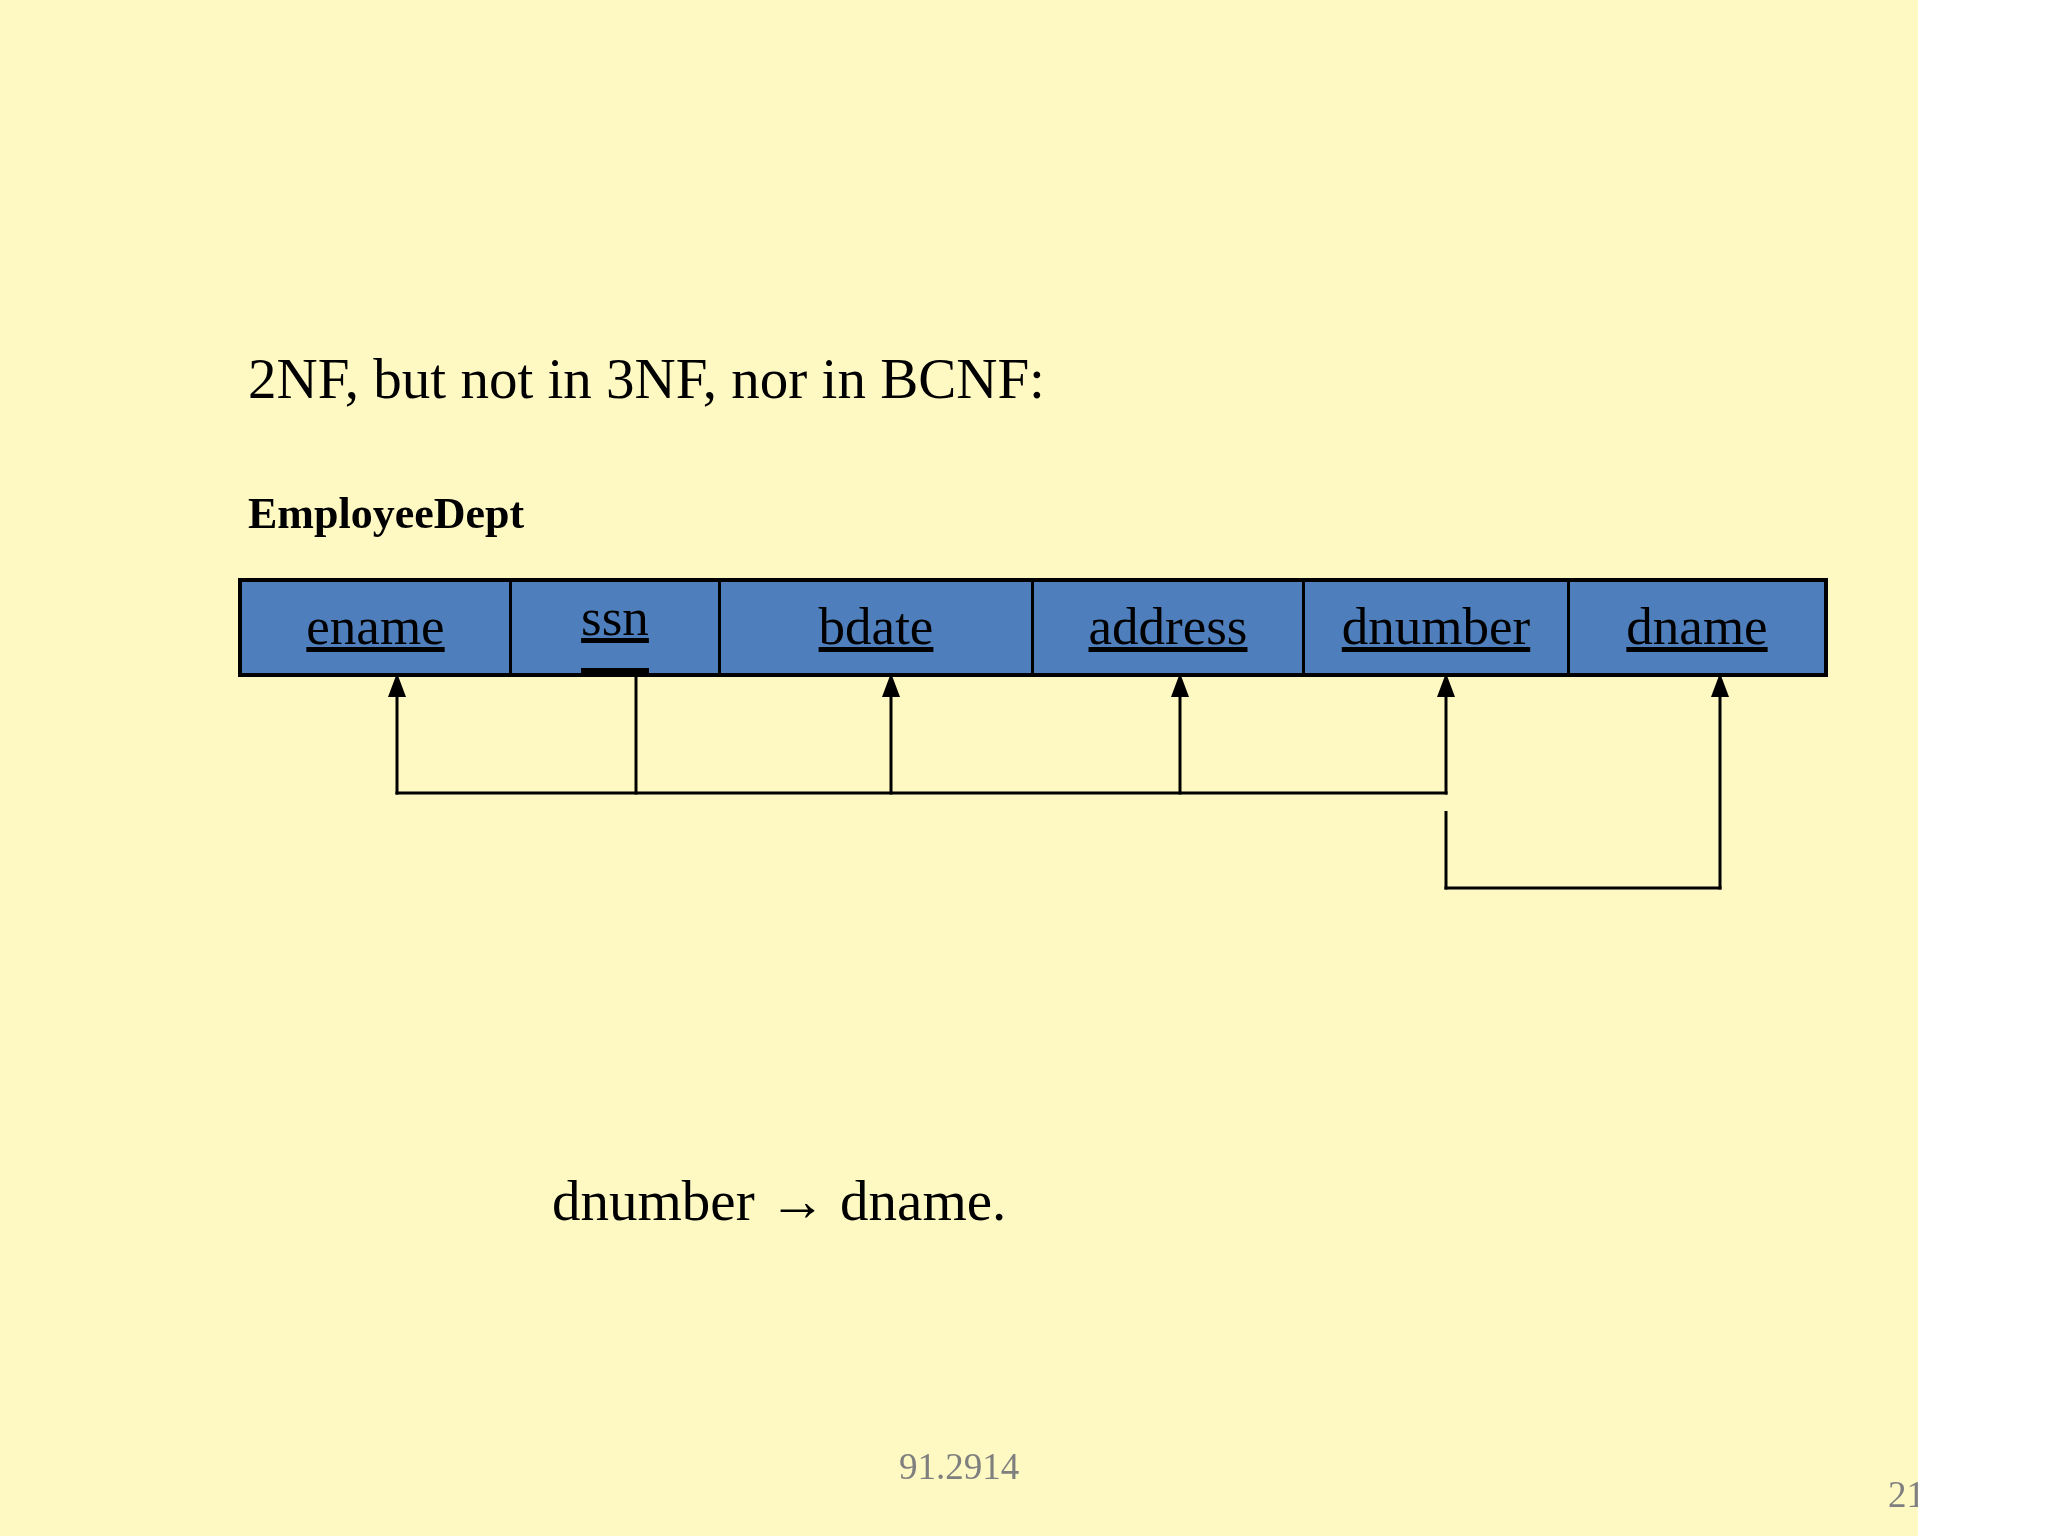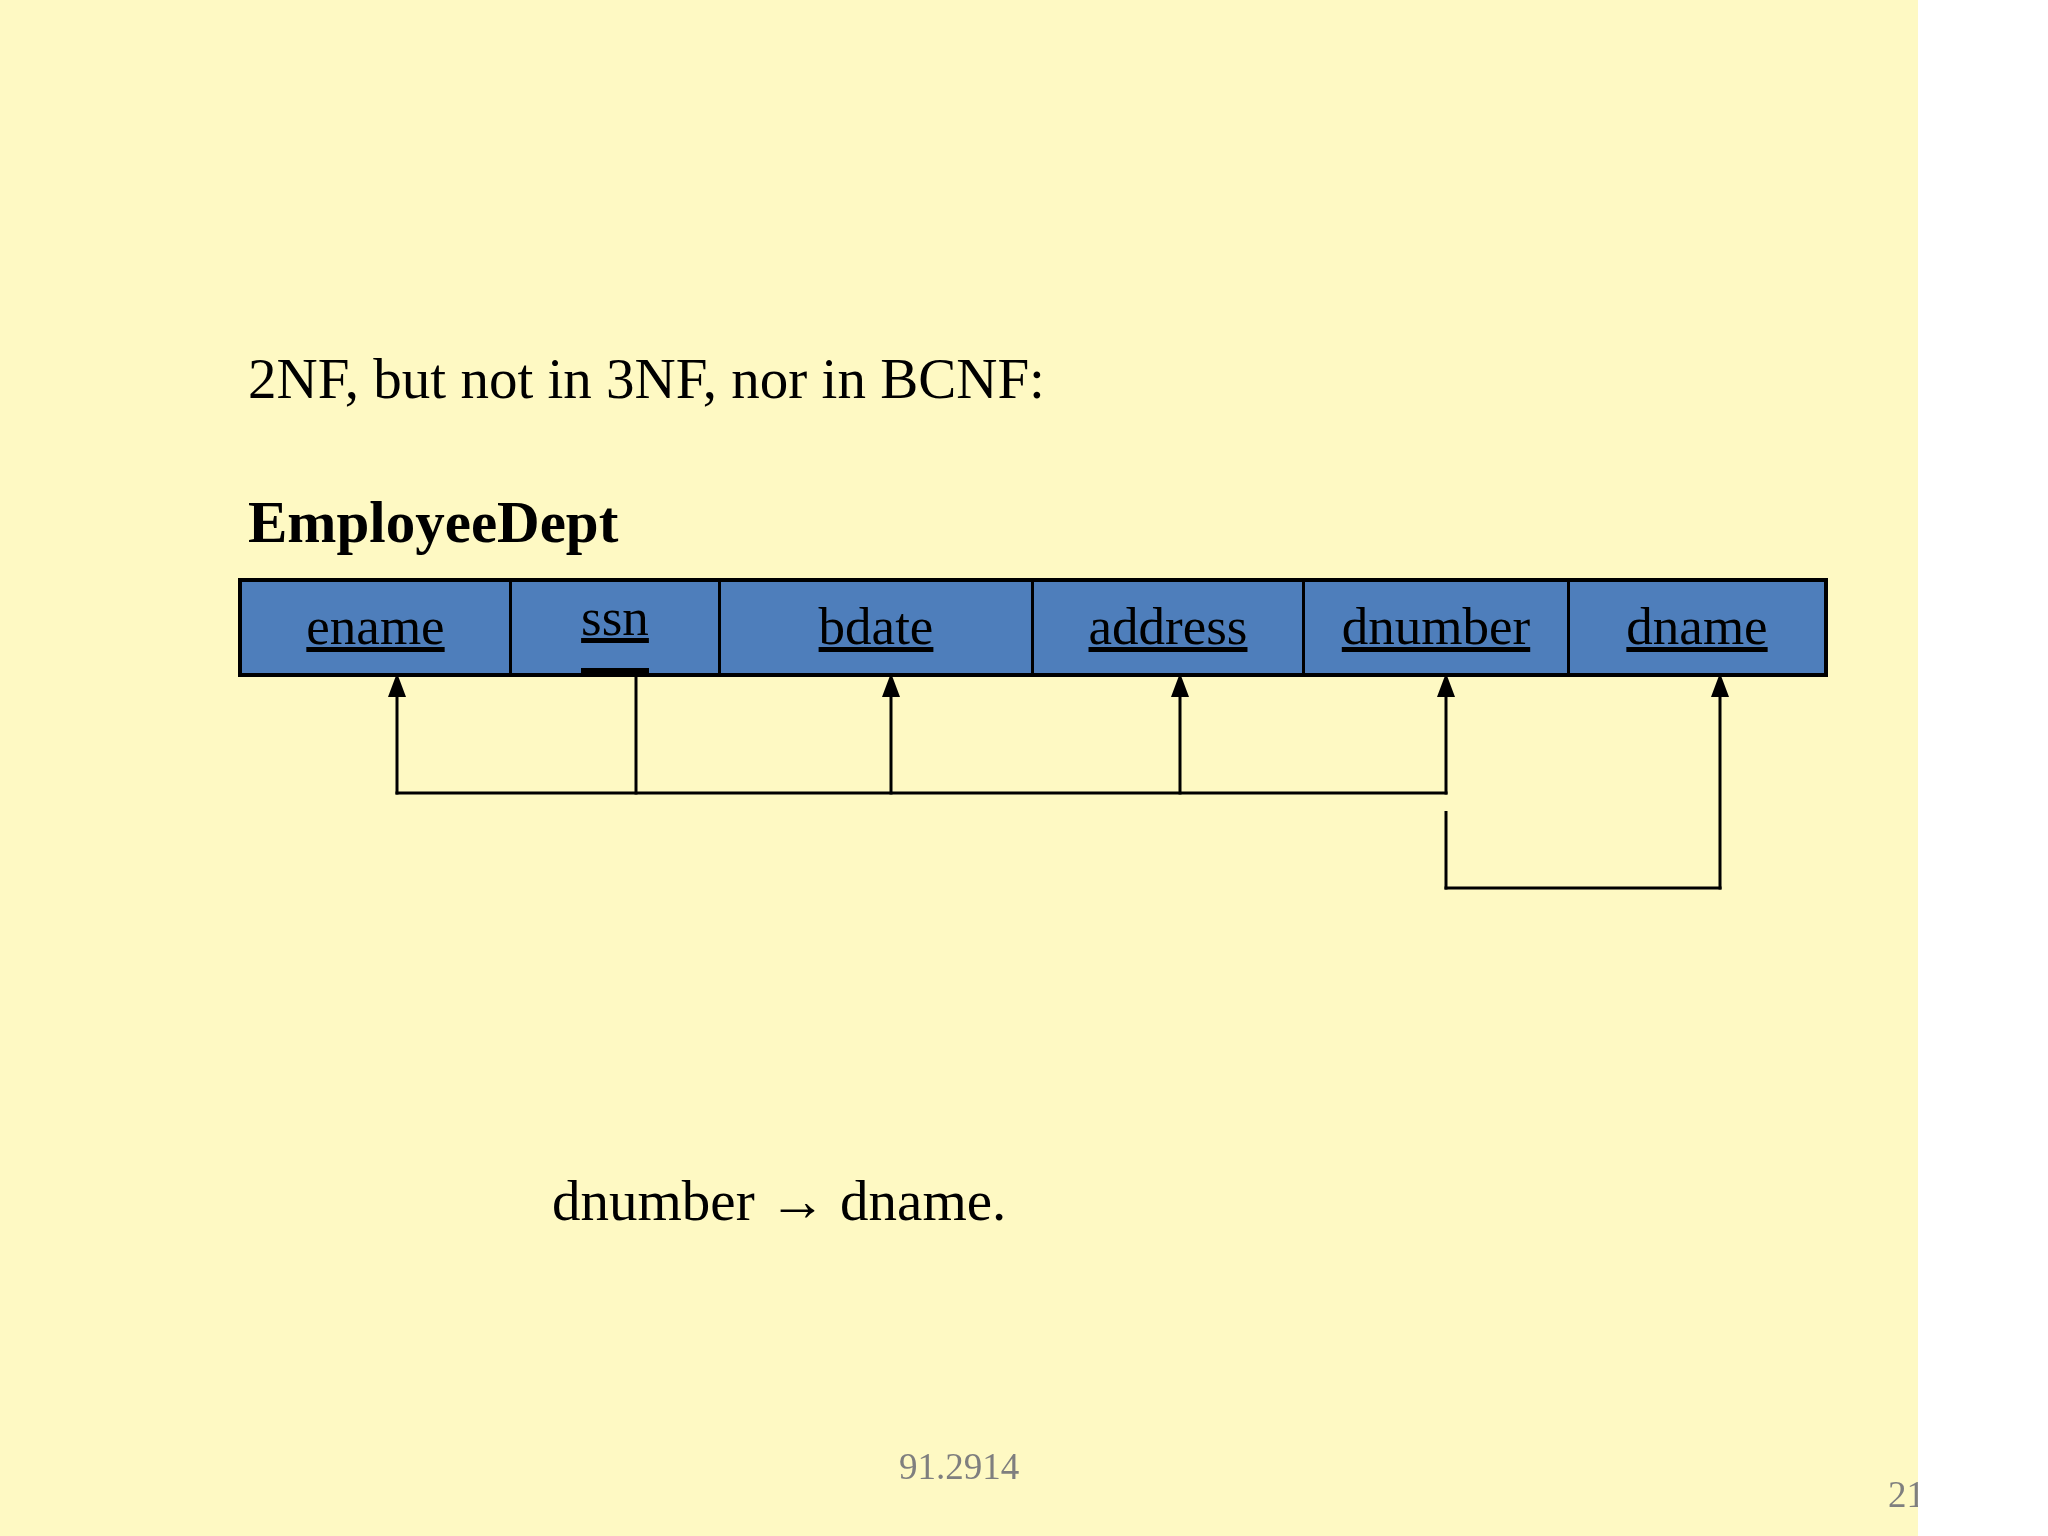--- a/index.html
+++ b/index.html
@@ -1,21 +1,21 @@
 <!DOCTYPE html>
 <html><head>
 <meta charset="utf-8">
 <style>
   html,body{margin:0;padding:0;background:#fff;}
   .slide{
     position:relative;width:1918px;height:1536px;background:#fef9c3;
     font-family:"Liberation Serif","DejaVu Serif",serif;color:#000;overflow:hidden;
   }
   .title{position:absolute;left:248px;top:348px;font-size:57px;line-height:1.1;white-space:nowrap;}
-  .relname{position:absolute;left:248px;top:488px;font-size:59px;font-weight:bold;white-space:nowrap;}
+  .relname{position:absolute;left:248px;top:488px;font-size:44px;font-weight:bold;white-space:nowrap;}
   .fd-table{
     position:absolute;left:238px;top:578px;width:1590px;height:99px;
     box-sizing:border-box;border:4px solid #000;display:flex;align-items:stretch;
   }
   .fd-cell{
     box-sizing:border-box;display:flex;align-items:center;justify-content:center;
     border-right:3px solid #000;font-size:53px;text-decoration:underline;
   }
   .fd-cell:last-child{border-right:none;flex:1;border-radius:27px;}
   .fd-cell .lbl{display:inline-block;line-height:1;padding-bottom:2px;}

